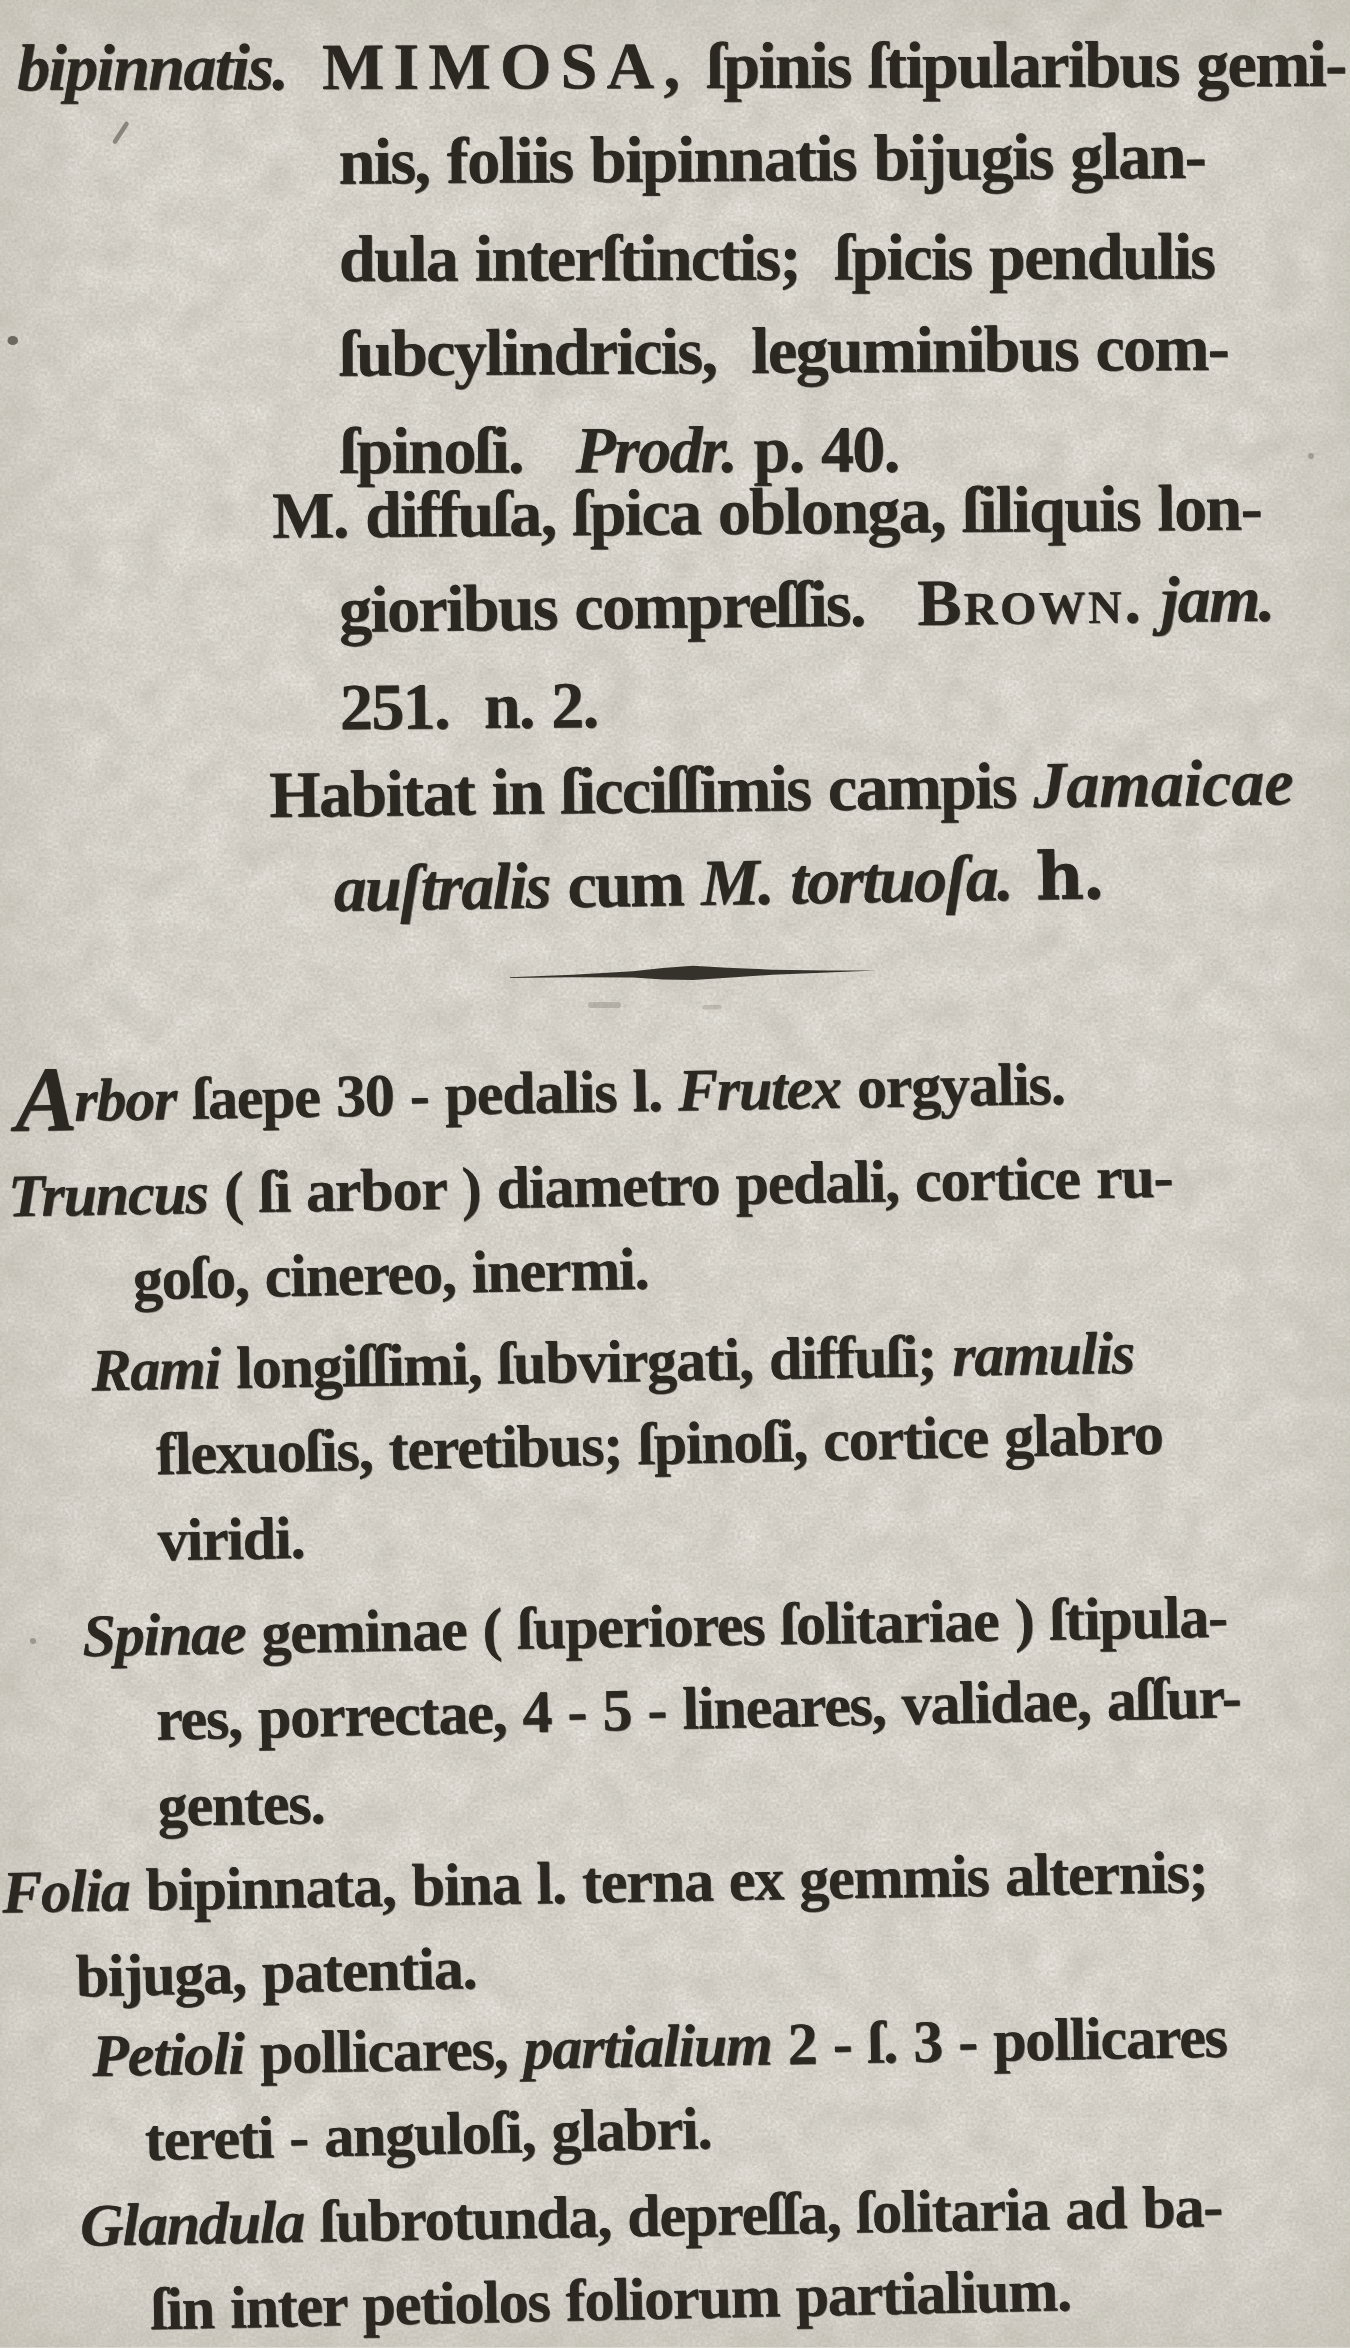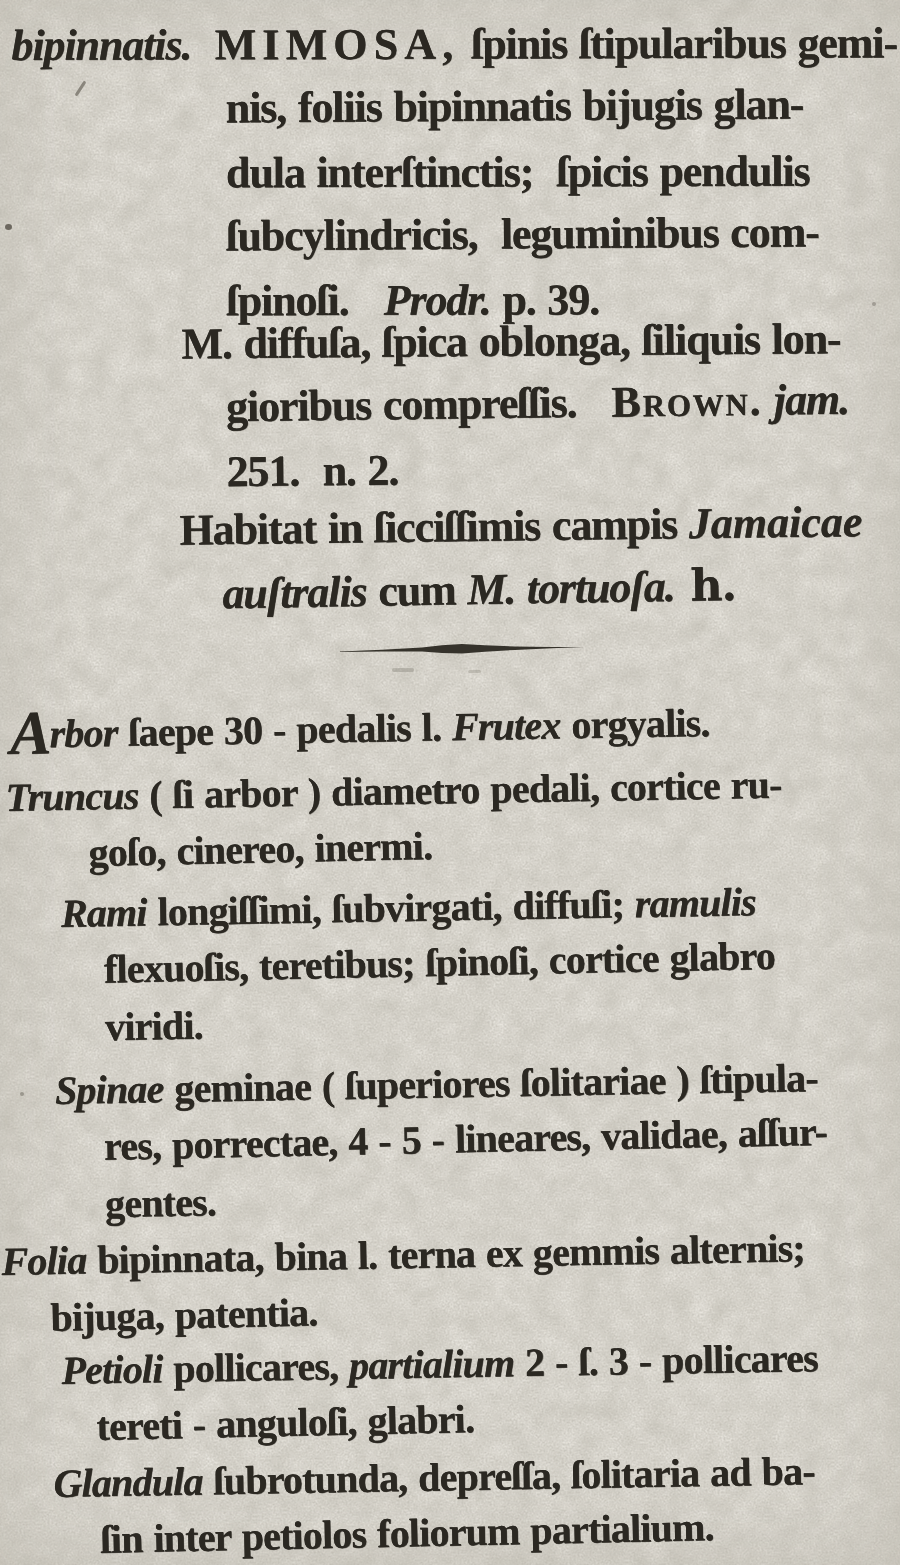--- a/index.html
+++ b/index.html
@@ -69,21 +69,21 @@
     </filter>
     <rect width="900" height="1565" filter="url(#blotch)" opacity="0.55"></rect>
     <rect width="900" height="1565" filter="url(#fleck)" opacity="0.5"></rect>
   </svg>
 
   <section class="blk blk-top rot-a" style="top:14px">
       <div class="line" style="padding-left: 12px;"><span class="seg-i">bipinnatis.</span><span class="seg-r">  </span><span class="seg-caps">MIMOSA,</span><span class="seg-r"> ſpinis ſtipularibus gemi-</span></div>
       <div class="line" style="padding-left: 226px;"><span class="seg-r">nis, foliis bipinnatis bijugis glan-</span></div>
       <div class="line" style="padding-left: 226px;"><span class="seg-r">dula interſtinctis;  ſpicis pendulis</span></div>
       <div class="line" style="padding-left: 226px;"><span class="seg-r">ſubcylindricis,  leguminibus com-</span></div>
-      <div class="line" style="padding-left: 226px;"><span class="seg-r">ſpinoſi.   </span><span class="seg-i">Prodr.</span><span class="seg-r"> p. 39.</span></div>
+      <div class="line" style="padding-left: 226px;"><span class="seg-r">ſpinoſi.   </span><span class="seg-i">Prodr.</span><span class="seg-r"> p. 40.</span></div>
     </section>
   <section class="blk blk-top rot-b" style="top:314px">
       <div class="line" style="padding-left: 182px;"><span class="seg-r">M. diffuſa, ſpica oblonga, ſiliquis lon-</span></div>
       <div class="line" style="padding-left: 226px;"><span class="seg-r">gioribus compreſſis.   </span><span class="seg-sc">Brown.</span><span class="seg-r"> </span><span class="seg-i">jam.</span></div>
       <div class="line" style="padding-left: 226px;"><span class="seg-r">251.  n. 2.</span></div>
     </section>
   <section class="blk blk-top rot-c" style="top:501px">
       <div class="line" style="padding-left: 180px;"><span class="seg-r">Habitat in ſicciſſimis campis </span><span class="seg-bi">Jamaicae</span></div>
       <div class="line" style="padding-left: 222px;"><span class="seg-i">auſtralis</span><span class="seg-r"> cum </span><span class="seg-i">M. tortuoſa.</span><span class="seg-sym"> h.</span></div>
     </section>

